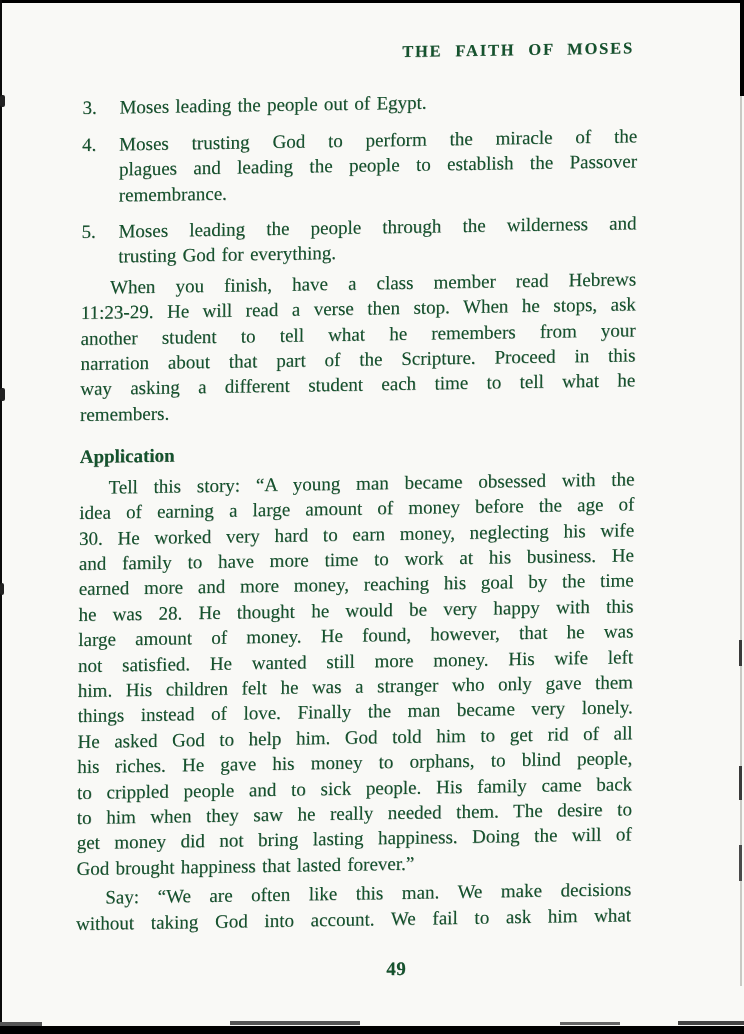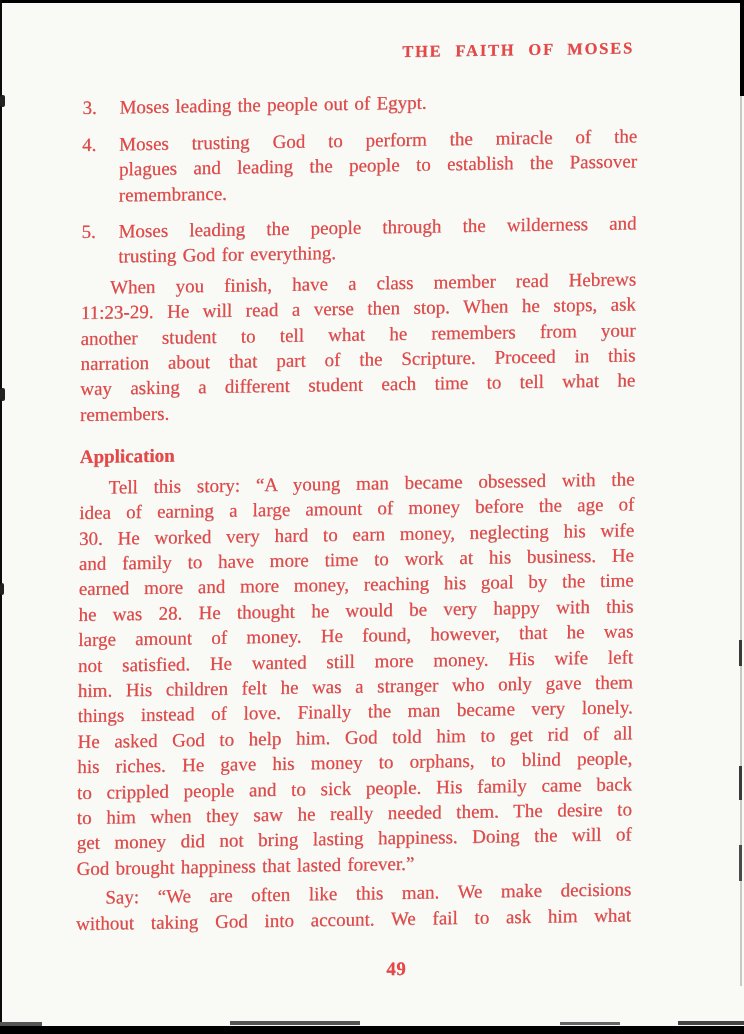--- a/index.html
+++ b/index.html
@@ -4,21 +4,21 @@
 <title>Scanned Page</title>
 <style>
   html, body { margin: 0; padding: 0; background: #ffffff; }
   .page {
     position: relative;
     width: 744px;
     height: 1034px;
     background: #f9f9f6;
     overflow: hidden;
     font-family: "Liberation Serif", "DejaVu Serif", serif;
-    color: #ef4444;
+    color: #14532d;
     text-shadow: 0.35px 0.35px 0 rgba(25,25,25,0.38);
   }
 
   
   .border-top    { position:absolute; left:0; top:0; width:744px; height:3px; background:#000; }
   .border-left   { position:absolute; left:0; top:0; width:2px; height:1034px; background:#0c0c0c; }
   .border-right-top { position:absolute; left:740px; top:0; width:4px; height:96px; background:#000; }
   .right-faint-line { position:absolute; left:740px; top:96px; width:2px; height:890px; background:#c9c9c4; }
   .border-bottom { position:absolute; left:0; top:1026px; width:744px; height:8px; background:#000; }
   .artifact { position:absolute; background:#222; }

